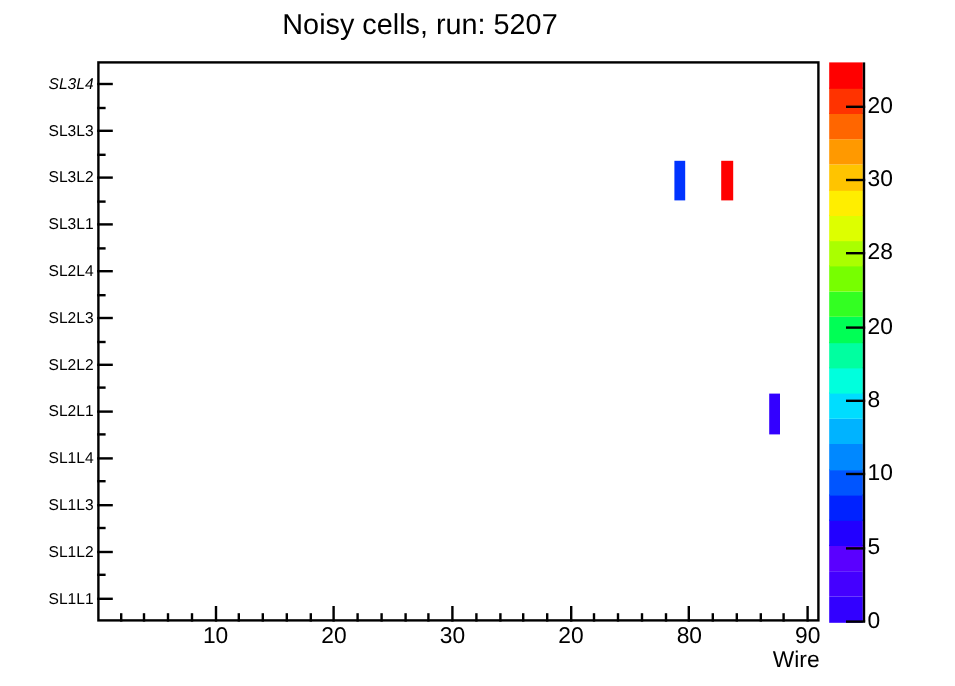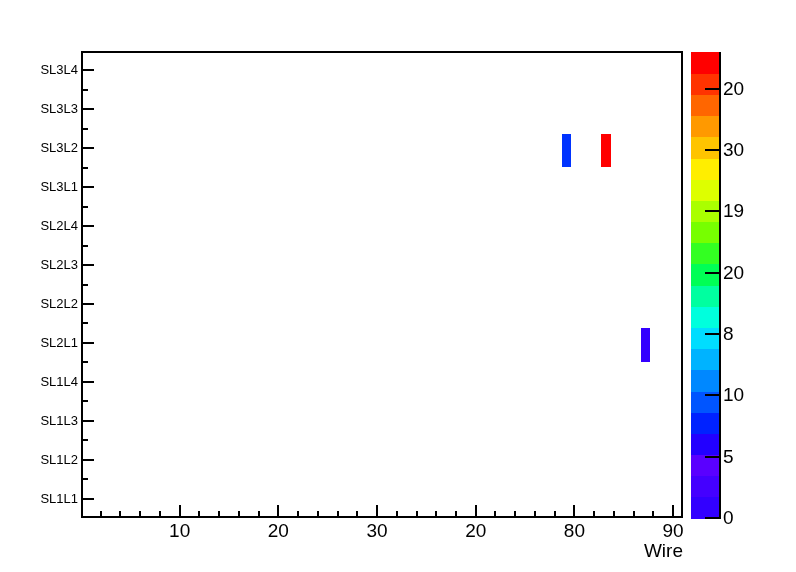--- a/index.html
+++ b/index.html
@@ -147,20 +147,21 @@
     font-size: 19px;
     color: #000000;
     white-space: nowrap;
   }
 </style>
 </head>
 <body>
 
 <div id="canvas">
 
+  <div id="plot-title">Noisy cells, run: 5207</div>
 
   <div id="plot-frame">
     <div id="plot-area">
         <div class="data-cell" style="left: 478.639px; top: 80.5575px; width: 9.86885px; height: 33.4683px; background: rgb(0, 51, 255);"></div>
         <div class="data-cell" style="left: 518.115px; top: 80.5575px; width: 9.86885px; height: 33.4683px; background: rgb(255, 0, 0);"></div>
         <div class="data-cell" style="left: 557.59px; top: 275.141px; width: 9.86885px; height: 33.4683px; background: rgb(51, 0, 255);"></div>
       </div>
   </div>
 
   <div id="yaxis">
@@ -180,21 +181,21 @@
       <div class="ylabel" style="top: 257.042px;">SL2L3</div>
       <div class="ytick" style="top: 225.125px;"></div>
       <div class="ylabel" style="top: 218.125px; margin-left: 39px;">SL2L4</div>
       <div class="ytick" style="top: 186.208px;"></div>
       <div class="ylabel" style="top: 179.208px;">SL3L1</div>
       <div class="ytick" style="top: 147.292px;"></div>
       <div class="ylabel" style="top: 140.292px;">SL3L2</div>
       <div class="ytick" style="top: 108.375px;"></div>
       <div class="ylabel" style="top: 101.375px;">SL3L3</div>
       <div class="ytick" style="top: 69.4583px;"></div>
-      <div class="ylabel" style="top: 62.4583px;">SL3L4</div>
+      <div class="ylabel" style="top: 62.4583px; font-style: italic;">SL3L4</div>
       <div class="ytick-minor" style="top: 478.083px;"></div>
       <div class="ytick-minor" style="top: 439.167px;"></div>
       <div class="ytick-minor" style="top: 400.25px;"></div>
       <div class="ytick-minor" style="top: 361.333px;"></div>
       <div class="ytick-minor" style="top: 322.417px;"></div>
       <div class="ytick-minor" style="top: 283.5px;"></div>
       <div class="ytick-minor" style="top: 244.583px;"></div>
       <div class="ytick-minor" style="top: 205.667px;"></div>
       <div class="ytick-minor" style="top: 166.75px;"></div>
       <div class="ytick-minor" style="top: 127.833px;"></div>
@@ -271,20 +272,20 @@
       <div class="cb-label" style="top: 507px;">0</div>
       <div class="cb-tick" style="top: 455.684px;"></div>
       <div class="cb-label" style="top: 445.684px;">5</div>
       <div class="cb-tick" style="top: 394.368px;"></div>
       <div class="cb-label" style="top: 384.368px;">10</div>
       <div class="cb-tick" style="top: 333.053px;"></div>
       <div class="cb-label" style="top: 323.053px;">8</div>
       <div class="cb-tick" style="top: 271.737px;"></div>
       <div class="cb-label" style="top: 261.737px;">20</div>
       <div class="cb-tick" style="top: 210.421px;"></div>
-      <div class="cb-label" style="top: 200.421px;">19</div>
+      <div class="cb-label" style="top: 200.421px;">28</div>
       <div class="cb-tick" style="top: 149.105px;"></div>
       <div class="cb-label" style="top: 139.105px;">30</div>
       <div class="cb-tick" style="top: 87.7895px;"></div>
       <div class="cb-label" style="top: 77.7895px;">20</div>
     </div>
 
 </div>
 
 </body></html>

